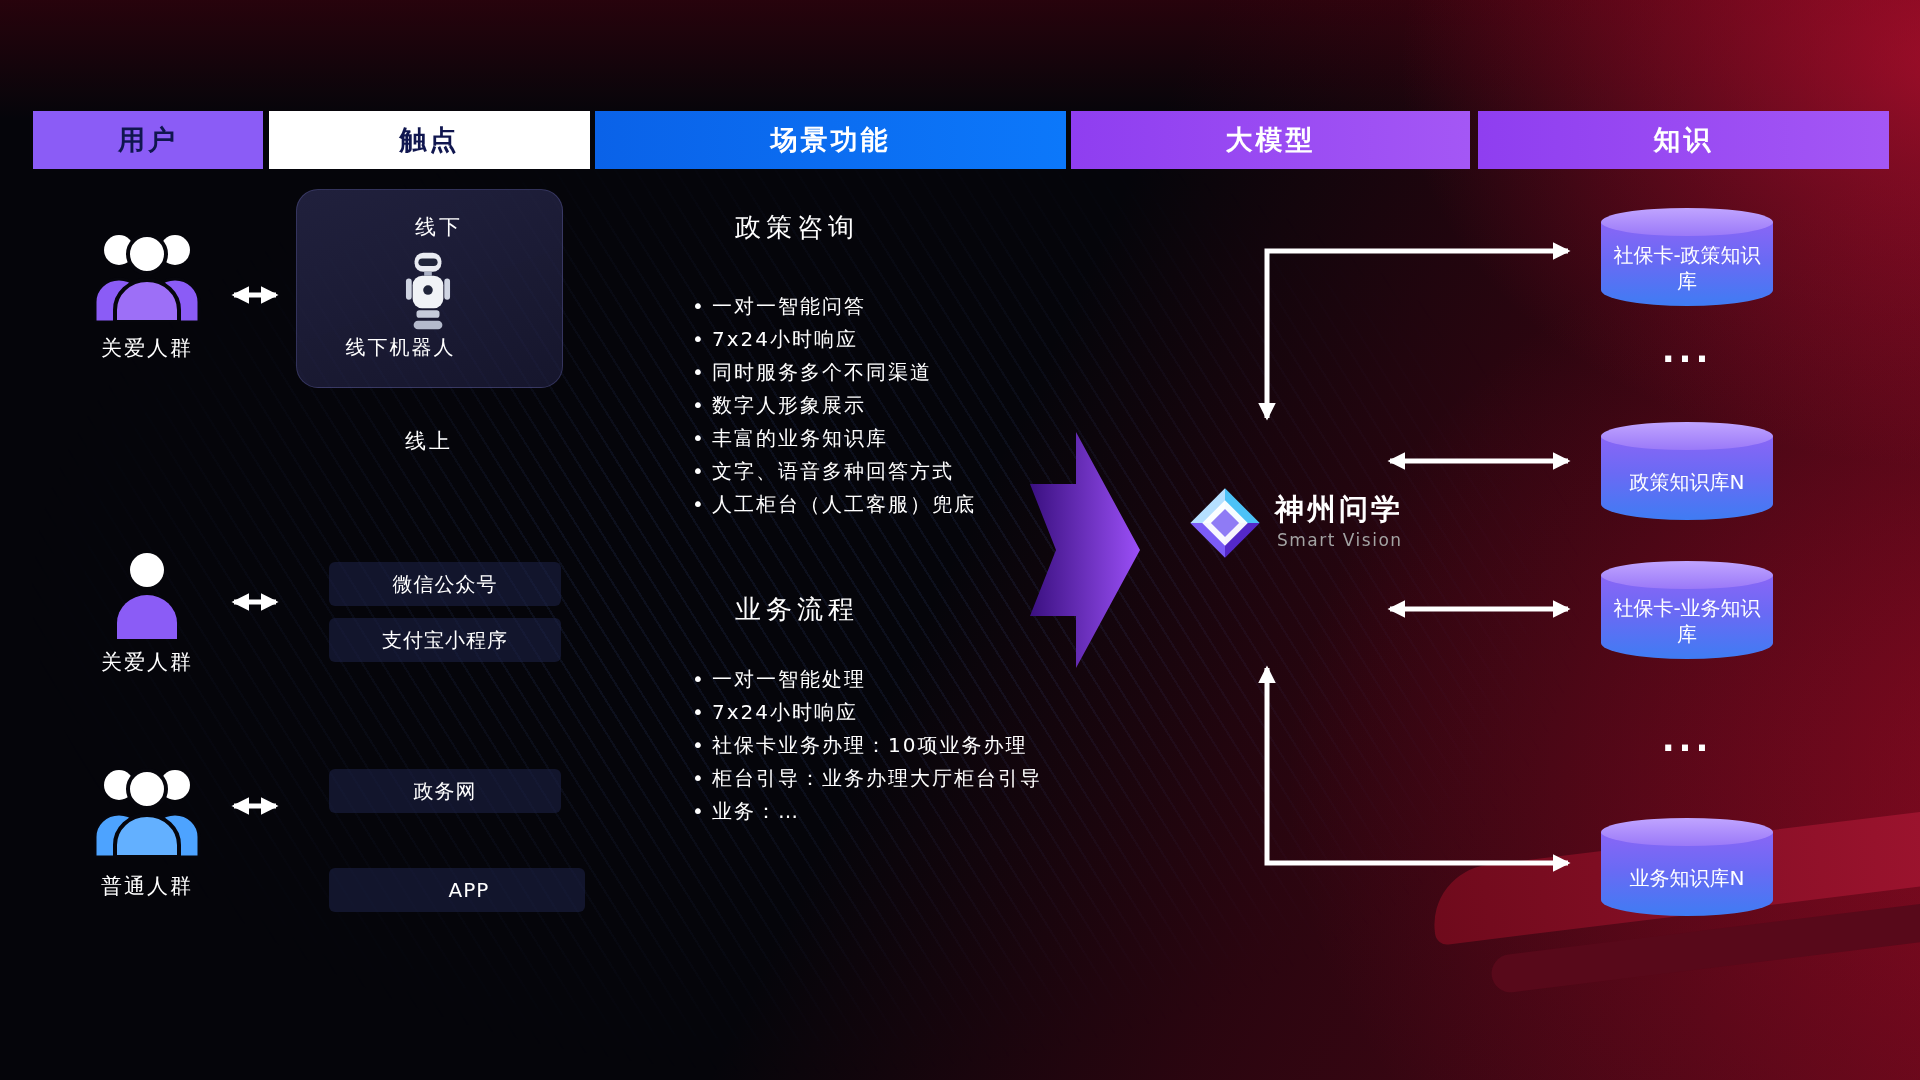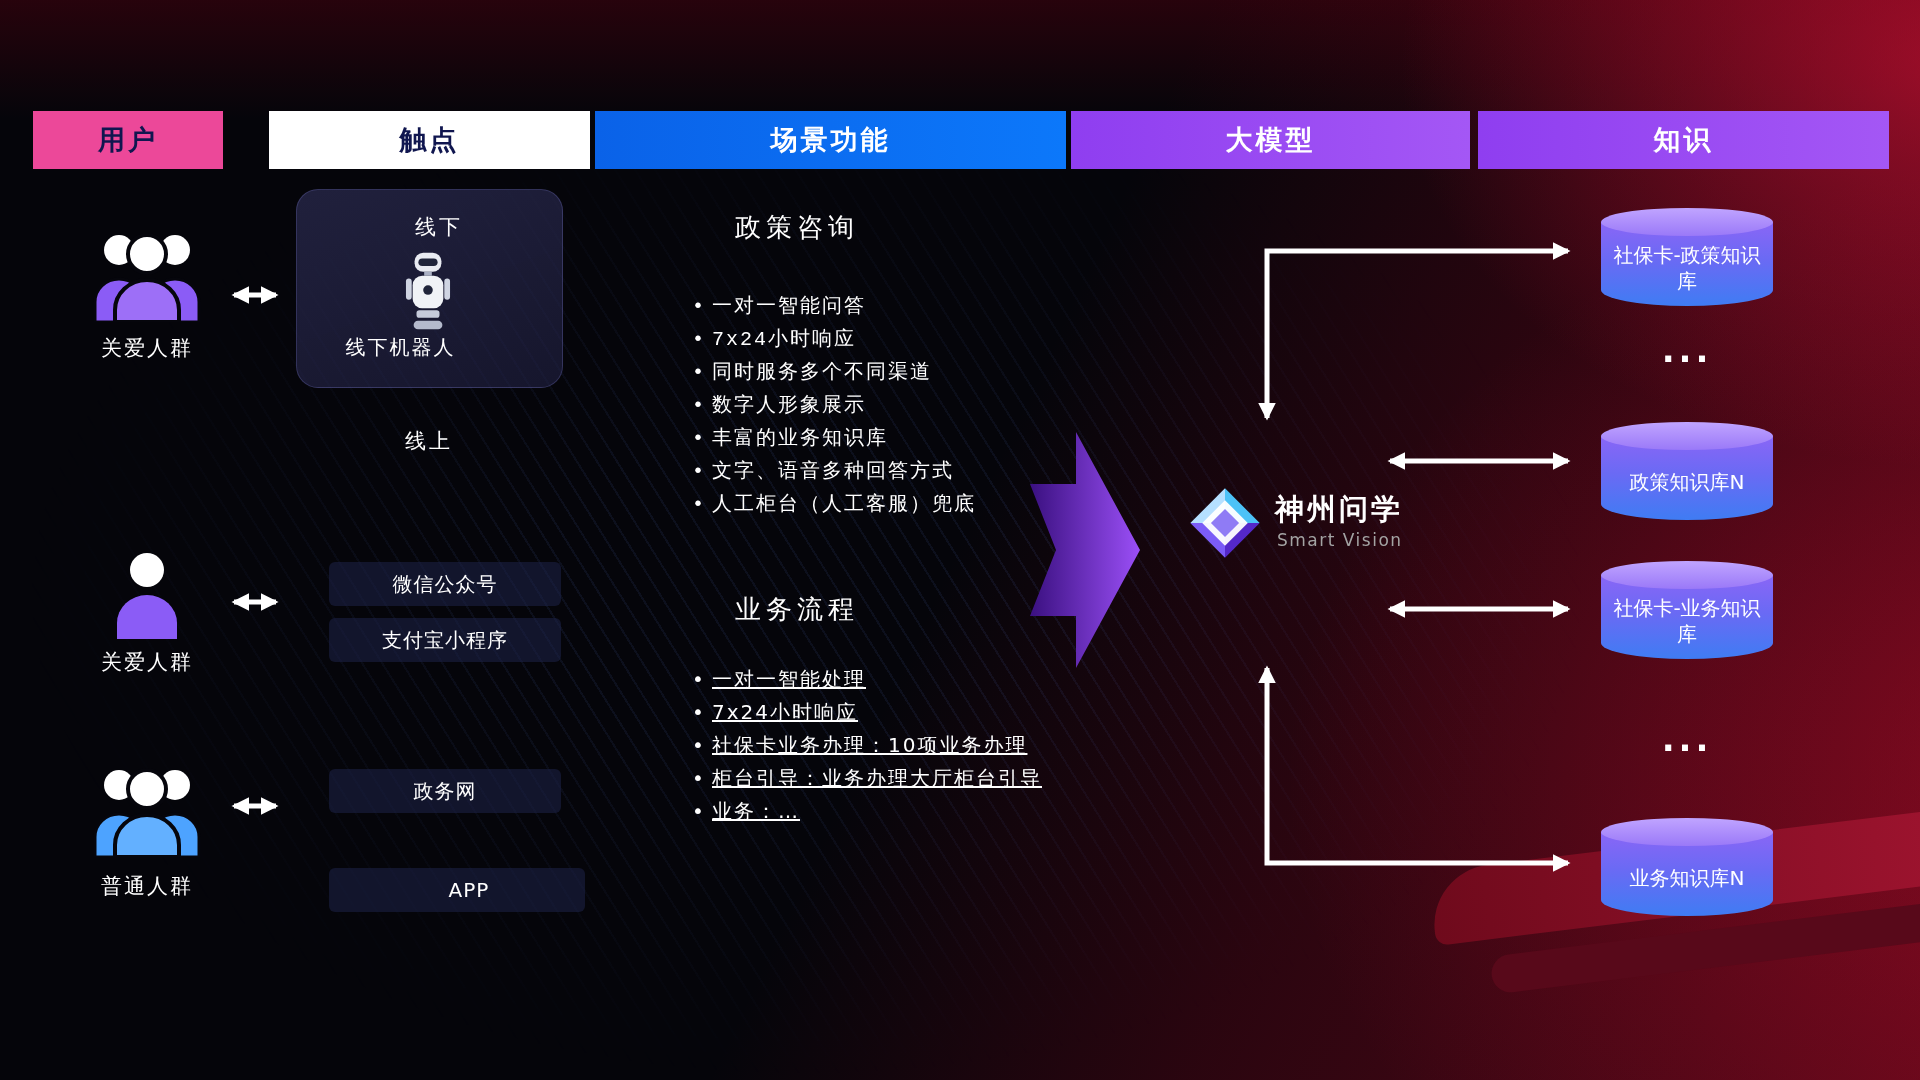--- a/index.html
+++ b/index.html
@@ -22,21 +22,21 @@
     mask:radial-gradient(1050px 650px at 42% 55%, #000 25%, transparent 75%);
   }
   .swoosh{position:absolute;left:1430px;top:838px;width:560px;height:74px;
     background:linear-gradient(90deg,#6f0a1c,#a11430);
     border-radius:60px 12px 60px 12px;transform:rotate(-7deg);}
   .swoosh2{position:absolute;left:1490px;top:928px;width:470px;height:38px;
     background:#58091a;border-radius:30px;transform:rotate(-7deg);}
   
   .hd{position:absolute;top:111px;height:58px;display:flex;align-items:center;justify-content:center;
       font-size:27px;font-weight:bold;letter-spacing:3px;}
-  .hd-0{left:33px;width:190px;background:#ec4899;color:#10164f;}
+  .hd-0{left:33px;width:230px;background:#8b5cf6;color:#10164f;}
   .hd-1{left:269px;width:321px;background:#ffffff;color:#10164f;}
   .hd-2{left:595px;width:471px;background:linear-gradient(90deg,#0a62e8,#0c78fa);color:#fff;}
   .hd-3{left:1071px;width:399px;background:linear-gradient(90deg,#8f3ef0,#a457f5);color:#fff;}
   .hd-4{left:1478px;width:411px;background:linear-gradient(90deg,#8f3ef0,#a457f5);color:#fff;}
   
   .user-icon{position:absolute;}
   .ui-0{left:87px;top:222px;width:120px;height:100px;}
   .ui-1{left:112px;top:551px;width:70px;height:88px;}
   .ui-2{left:87px;top:757px;width:120px;height:100px;}
   .user-label{position:absolute;left:47px;width:200px;text-align:center;color:#fff;font-size:21px;letter-spacing:2px;}
@@ -50,21 +50,21 @@
   .offline-label{position:absolute;left:296px;top:334px;width:209px;text-align:center;color:#fff;font-size:20px;letter-spacing:2px;}
   .online-title{position:absolute;left:329px;top:427px;width:200px;text-align:center;color:#fff;font-size:21px;letter-spacing:3px;}
   .channel{position:absolute;left:329px;width:232px;height:44px;border-radius:6px;
     background:rgba(30,34,72,0.55);display:flex;align-items:center;justify-content:center;
     color:#fff;font-size:20px;letter-spacing:1px;}
   .ch-0{top:562px;} .ch-1{top:618px;} .ch-2{top:769px;} .ch-3{top:868px;padding-left:24px;}
   
   .scn-title{position:absolute;left:567px;width:460px;text-align:center;color:#fff;font-size:26px;letter-spacing:5px;}
   .st-0{top:210px;} .st-1{top:592px;}
   .scn-list{position:absolute;left:690px;width:480px;color:#fff;font-size:20px;list-style:none;margin:0;padding:0;letter-spacing:2px;}
-  .sl-0{top:290px;font-family:Liberation Mono, monospace;} .sl-1{top:663px;text-decoration:underline;}
+  .sl-0{top:290px;} .sl-1{top:663px;}
   .scn-list li{line-height:33px;padding-left:22px;position:relative;}
   .scn-list li::before{content:"•";position:absolute;left:2px;}
   
   .flow-arrow{position:absolute;left:1030px;top:432px;width:110px;height:236px;}
   .model-icon{position:absolute;left:1186px;top:484px;width:78px;height:78px;}
   .model-name{position:absolute;left:1275px;top:490px;color:#fff;font-size:29px;font-weight:bold;letter-spacing:3px;}
   .model-sub{position:absolute;left:1277px;top:530px;color:#a3a3a3;font-size:17px;letter-spacing:1.5px;}
   
   .cyl{position:absolute;left:1601px;width:172px;height:98px;}
   .cy-0{top:208px;} .cy-1{top:422px;} .cy-2{top:561px;} .cy-3{top:818px;}

